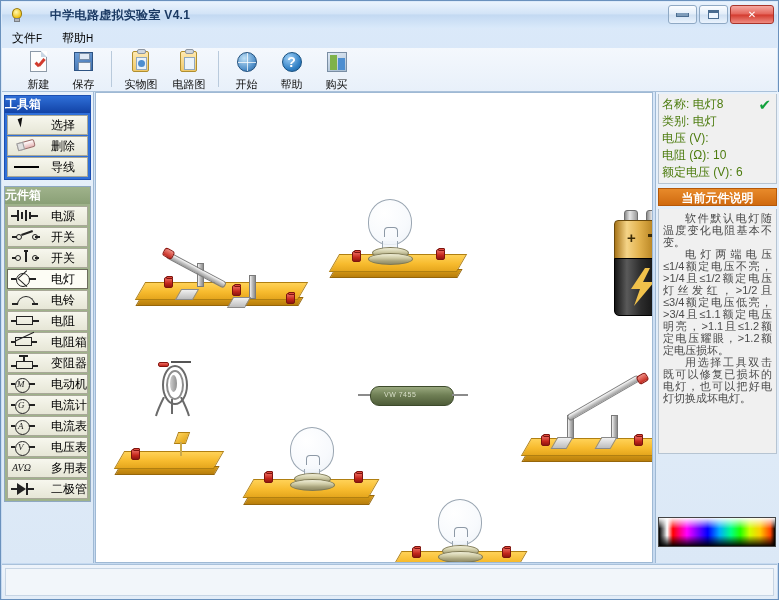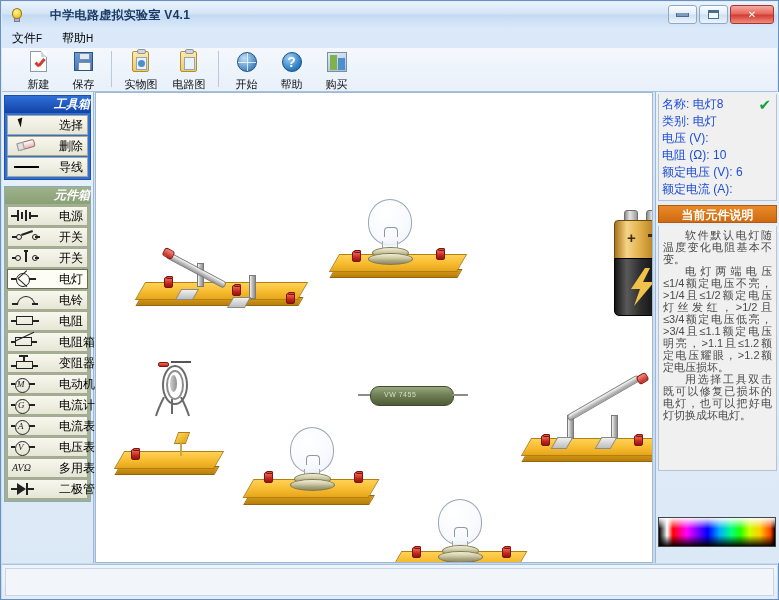--- a/index.html
+++ b/index.html
@@ -101,35 +101,35 @@
   
   .leftpanel{
     position:absolute;left:1px;top:91px;width:92px;height:471px;
     background:linear-gradient(180deg,#e8f1fb,#dbe8f6);
     border-right:1px solid #9fb9d4;box-sizing:border-box;
     padding:3px 2px;
   }
   .group{margin-bottom:6px;border:1px solid #8fa8c2;background:#f1f1e8;box-sizing:border-box;}
   .group.blue{border-color:#1c4fb0;}
   .grp-head{
-    height:17px;line-height:17px;text-align:right;font-size:12px;font-weight:bold;color:#fff;font-style:italic;
+    height:17px;line-height:17px;text-align:left;font-size:12px;font-weight:bold;color:#fff;
   }
   .grp-head.blue{background:linear-gradient(180deg,#2f6fd8,#1243a6);}
   .grp-head.green{background:linear-gradient(180deg,#9fb28b,#8aa076);color:#fff;}
   .grp-body{padding:2px;background:#2f6fd8;}
   .grp-body.green{background:#9fb28b;}
   .itm{
     height:20px;display:flex;align-items:center;
     background:linear-gradient(180deg,#f7f7ee,#e6e6d6);
     border:1px solid #a8a898;margin-bottom:1px;box-sizing:border-box;
     font-size:12px;color:#000;padding-left:3px;cursor:default;
   }
   .itm.sel{background:#fdfdf5;border:1px solid #6d6d5d;}
   .itm .ic{width:30px;height:16px;position:relative;flex:0 0 30px;}
-  .itm .tx{margin-left:18px;white-space:nowrap;}
+  .itm .tx{margin-left:10px;white-space:nowrap;}
   
   .sym-line{position:absolute;top:7px;height:1.5px;background:#222;}
   .sym-circ{position:absolute;border:1.5px solid #222;border-radius:50%;background:transparent;}
   .cursor-arrow{position:absolute;left:8px;top:1px;width:0;height:0;
      border-left:5px solid #111;border-bottom:9px solid transparent;transform:rotate(-20deg);}
   .eraser{position:absolute;left:6px;top:3px;width:18px;height:8px;border-radius:2px;transform:rotate(-15deg);
      background:linear-gradient(180deg,#fff,#e7b5b5);border:1px solid #9a6a6a;box-sizing:border-box;}
   .eraser:after{content:"";position:absolute;left:-1px;top:-1px;width:7px;height:8px;background:#e0e0e0;border:1px solid #9a9a9a;box-sizing:border-box;}
   
   .canvas{
@@ -143,21 +143,21 @@
     border-left:1px solid #9fb9d4;padding:2px;
   }
   .orange-head{
     height:18px;line-height:18px;text-align:center;color:#fff;font-weight:bold;font-size:12px;
     background:linear-gradient(180deg,#e88a2a,#cf6a10);border:1px solid #b5590a;box-sizing:border-box;
   }
   .settings{
     background:#f0f0f0;border:1px solid #b6c4d2;border-top:none;box-sizing:border-box;
     padding:2px 3px;position:relative;
   }
-  .srow{font-size:12px;color:#1d4ed8;line-height:17px;white-space:nowrap;}
+  .srow{font-size:12px;color:#4d7c0f;line-height:17px;white-space:nowrap;}
   .tick{position:absolute;right:5px;top:2px;color:#12a13c;font-size:15px;font-weight:bold;}
   .desc{
     margin-top:3px;background:#f0f0f0;border:1px solid #b6c4d2;border-top:none;
     height:245px;box-sizing:border-box;padding:3px 4px;overflow:hidden;
     font-size:11px;line-height:12px;color:#4a4a4a;text-align:justify;
   }
   .desc p{margin:0;text-indent:2em;}
   .palette{
     position:absolute;left:2px;bottom:16px;width:118px;height:30px;border:1px solid #444;box-sizing:border-box;
     background:
@@ -616,24 +616,20 @@
         <span></span>
       </div>
       <div class="srow">
         <span>电阻 (Ω):</span>
         <span>10</span>
       </div>
       <div class="srow">
         <span>额定电压 (V):</span>
         <span>6</span>
       </div>
-      <div class="srow">
-        <span>额定电流 (A):</span>
-        <span></span>
-      </div>
     </div>
 
     <div class="orange-head" style="margin-top:4px">当前元件说明</div>
     <div class="desc">
       <p>软件默认电灯随温度变化电阻基本不变。</p>
       <p>电灯两端电压≤1/4额定电压不亮，&gt;1/4且≤1/2额定电压灯丝发红，&gt;1/2且≤3/4额定电压低亮，&gt;3/4且≤1.1额定电压明亮，&gt;1.1且≤1.2额定电压耀眼，&gt;1.2额定电压损坏。</p>
       <p>用选择工具双击既可以修复已损坏的电灯，也可以把好电灯切换成坏电灯。</p>
     </div>
 
     <div class="palette"></div>

